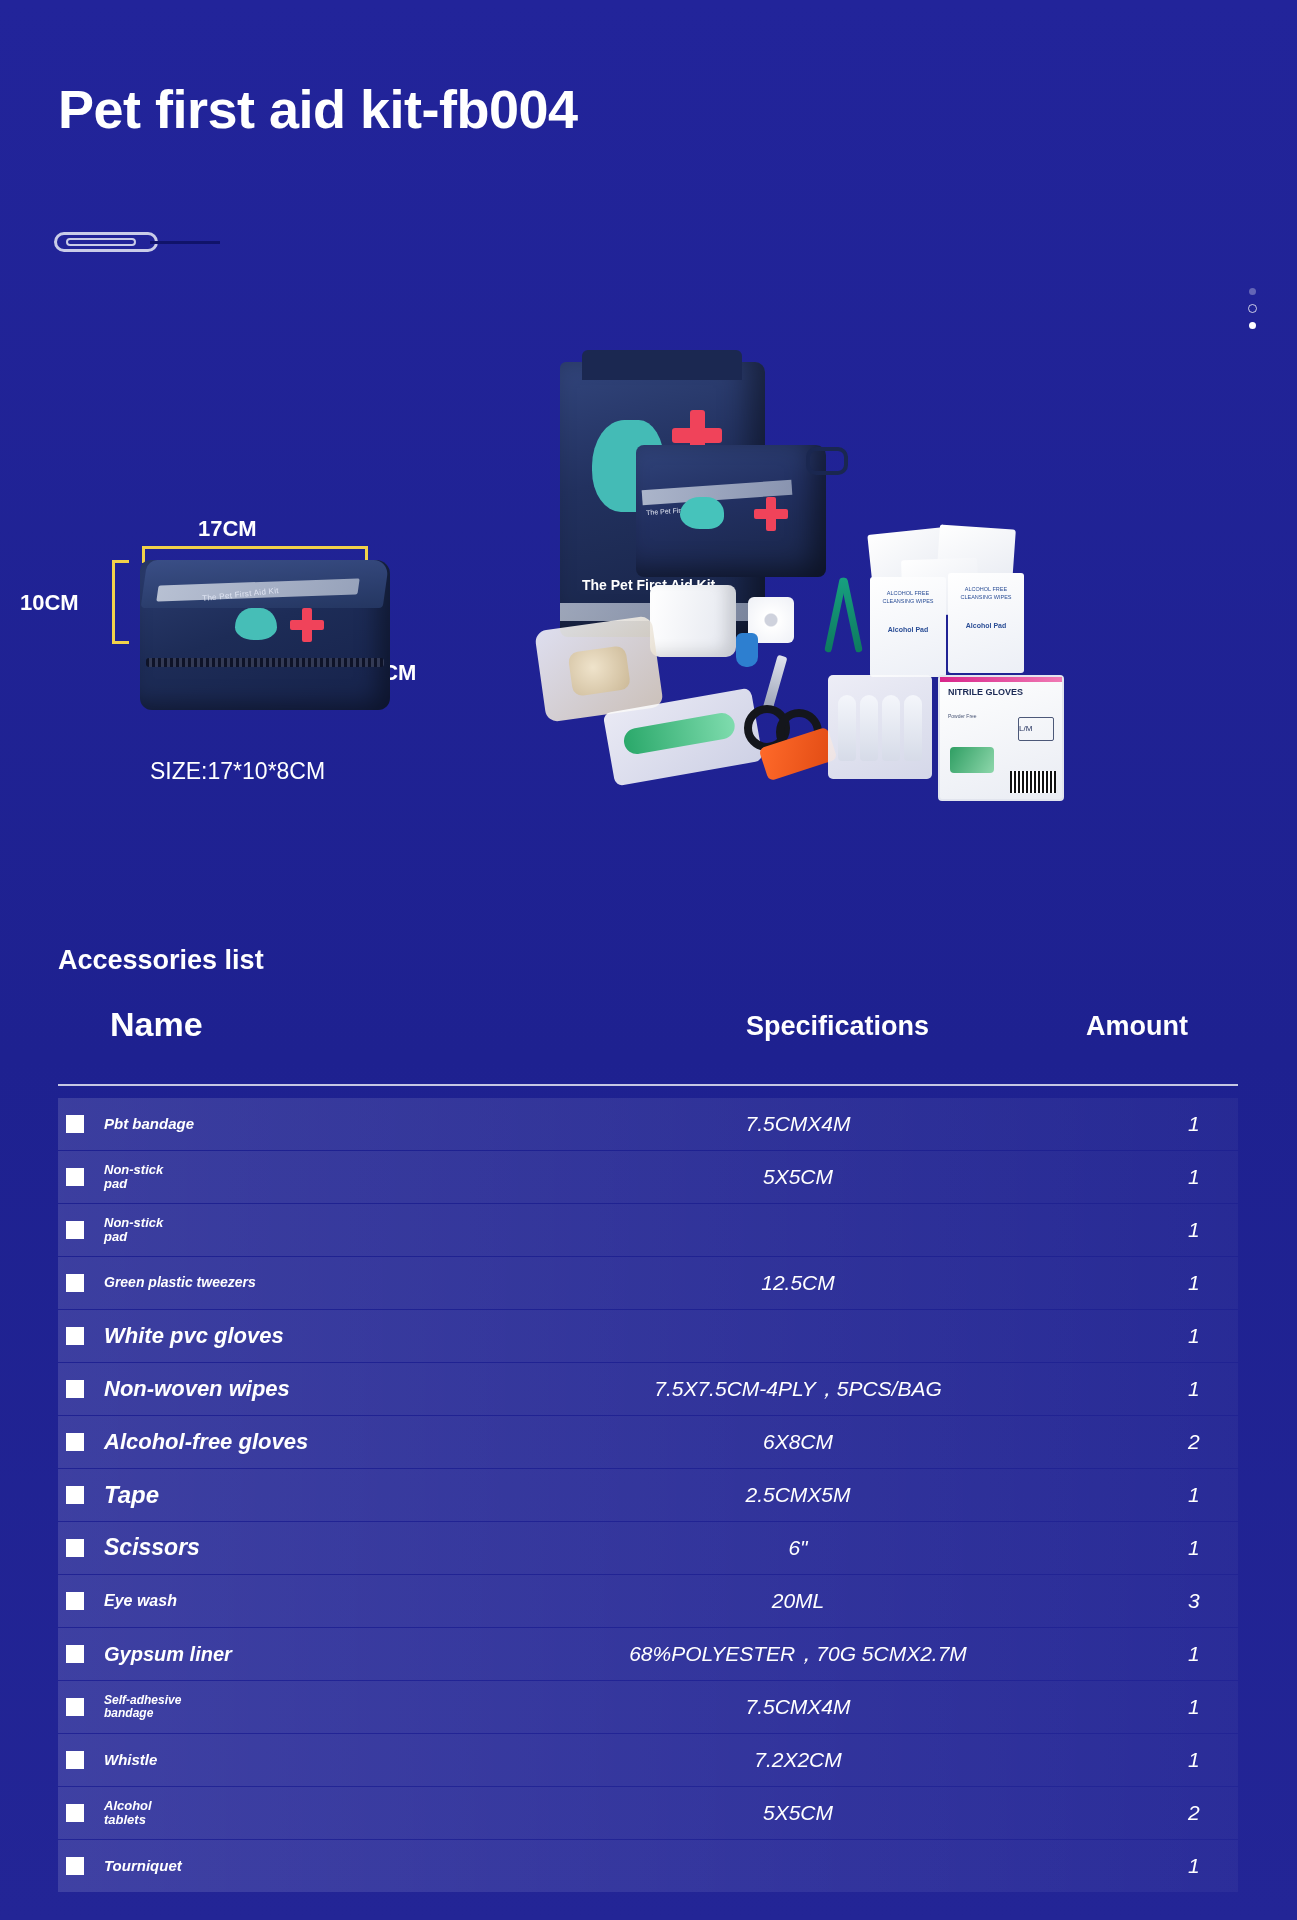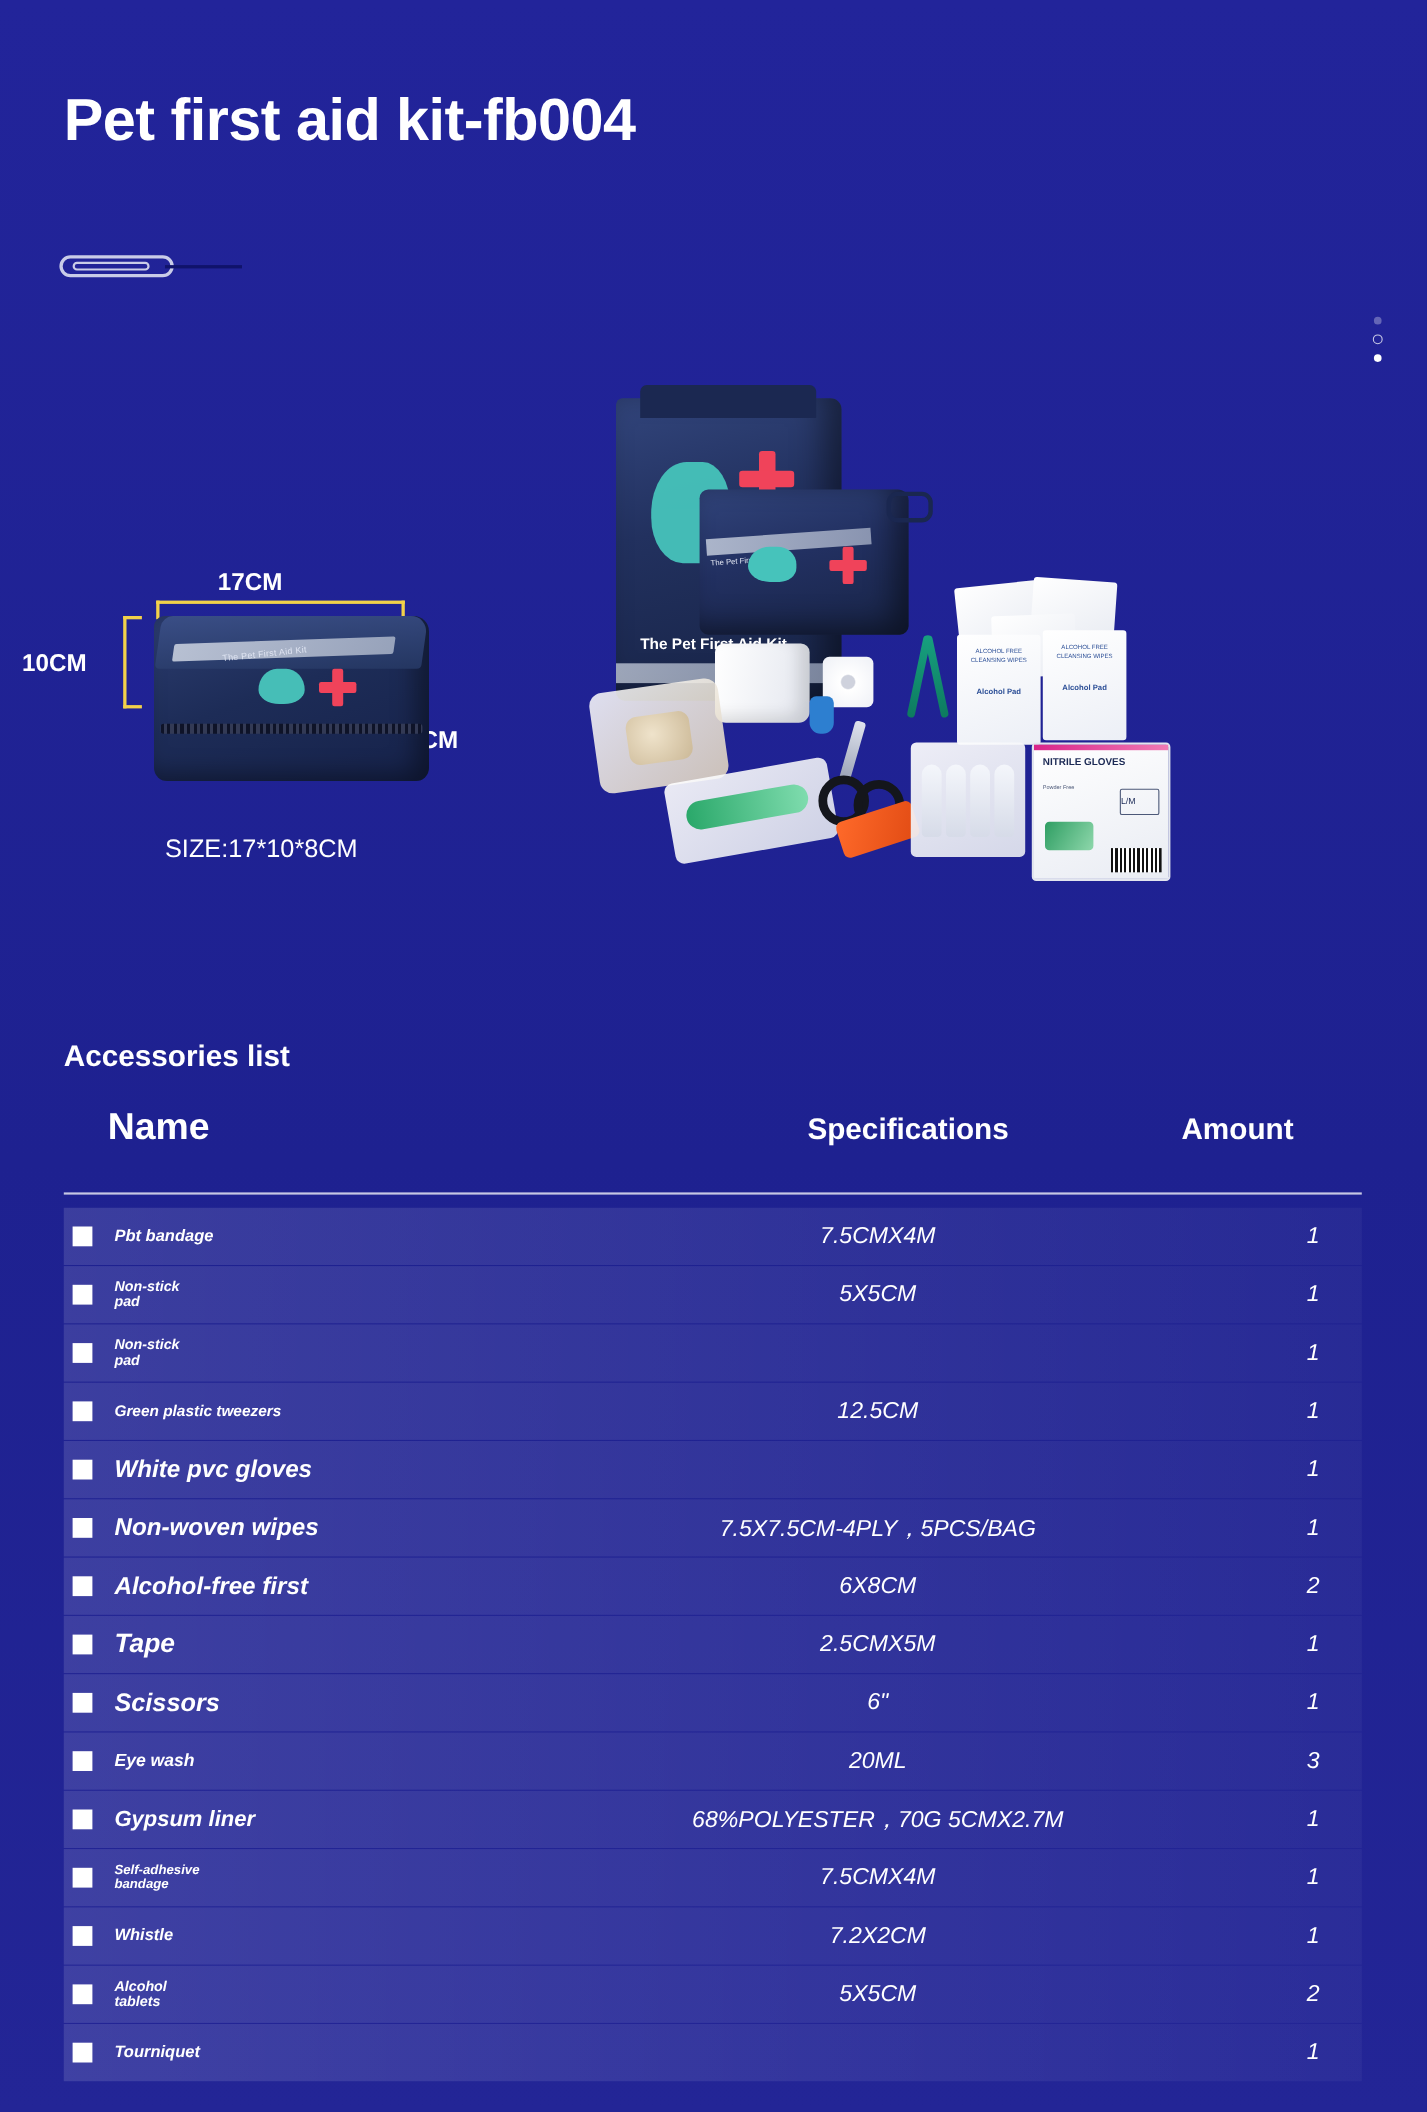--- a/index.html
+++ b/index.html
@@ -477,21 +477,21 @@
   .acc-title {
     position: absolute;
     left: 58px;
     top: 945px;
     font-size: 27px;
     font-weight: bold;
     color: #ffffff;
   }
   .tbl-head {
     position: absolute;
-    left: 54px;
+    left: 66px;
     top: 1005px;
     width: 1180px;
     height: 54px;
   }
   .tbl-head .h-name {
     position: absolute;
     left: 44px; top: 0;
     font-size: 34px;
     font-weight: bold;
   }
@@ -709,21 +709,21 @@
         <div class="am">1</div>
       </div>
       <div class="row">
         <div class="chk"></div>
         <div class="nm" style="font-size: 22px;">Non-woven wipes</div>
         <div class="sp">7.5X7.5CM-4PLY，5PCS/BAG</div>
         <div class="am">1</div>
       </div>
       <div class="row">
         <div class="chk"></div>
-        <div class="nm" style="font-size: 22px;">Alcohol-free first</div>
+        <div class="nm" style="font-size: 22px;">Alcohol-free gloves</div>
         <div class="sp">6X8CM</div>
         <div class="am">2</div>
       </div>
       <div class="row">
         <div class="chk"></div>
         <div class="nm" style="font-size: 24px;">Tape</div>
         <div class="sp">2.5CMX5M</div>
         <div class="am">1</div>
       </div>
       <div class="row">

